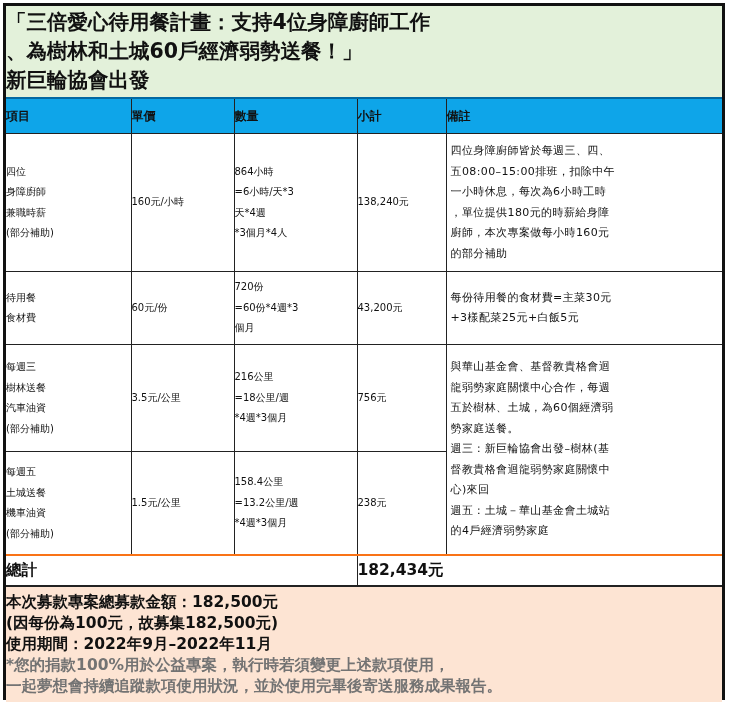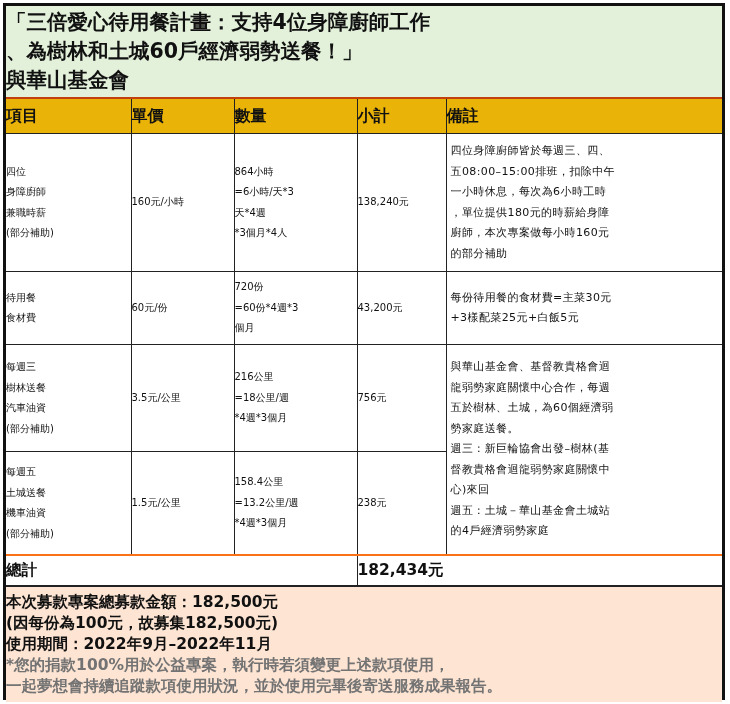--- a/index.html
+++ b/index.html
@@ -4,21 +4,21 @@
 <style>
   html, body { margin: 0; padding: 0; background: #ffffff; }
   body { width: 730px; height: 704px; position: relative; overflow: hidden;
          font-family: "DejaVu Sans", "Liberation Sans", sans-serif; color: #111; }
   .sheet { position: absolute; left: 3px; top: 3px; width: 722px; height: 697px;
            border: 3px solid #111; box-sizing: border-box; background: #fff; }
   table { border-collapse: collapse; width: 100%; table-layout: fixed; }
   td, th { border: 1px solid #222; padding: 0; text-align: left; vertical-align: middle; }
   .title-cell { background: #e3f1da; height: 91px; font-weight: bold; font-size: 20.5px; line-height: 29px; border-top: none; border-left: none; border-right: none; }
   .title-cell div { white-space: nowrap; }
-  .hdr th { background: #eab308; height: 34px; font-size: 16px; font-weight: bold; border-top: 2px solid #c2410c; }
+  .hdr th { background: #0ea5e9; height: 34px; font-size: 12px; font-weight: bold; border-top: 2px solid #0369a1; }
   .body td { font-size: 10px; line-height: 20.5px; }
   .body td.note { text-align: left; padding: 0 2px 0 4px; font-size: 11px; line-height: 20.5px; letter-spacing: 0.4px; }
   .r1 td { height: 137px; }
   .r2 td { height: 72px; }
   .r3 td { height: 106px; }
   .r4 td { height: 102px; }
   .total td { height: 29px; font-size: 15.5px; font-weight: bold; border-top: 2px solid #f97316; }
   .footer td { background: #fde4d3; height: 115px; font-size: 15.5px; font-weight: bold; line-height: 21px; border-top: 2px solid #222; border-bottom: none; border-left: none; border-right: none; }
   .footer .red { color: #737373; }
   .line { display: block; white-space: nowrap; }
@@ -35,21 +35,21 @@
       <col style="width:103px">
       <col style="width:123px">
       <col style="width:89px">
       <col style="width:276px">
     </colgroup>
     <tbody>
         <tr>
       <td colspan="5" class="title-cell">
         <div>「三倍愛心待用餐計畫：支持4位身障廚師工作</div>
         <div>、為樹林和土城60戶經濟弱勢送餐！」</div>
-        <div>與華山基金會</div>
+        <div>新巨輪協會出發</div>
       </td>
     </tr>
     <tr class="hdr">
       <th>項目</th>
       <th>單價</th>
       <th>數量</th>
       <th>小計</th>
       <th>備註</th>
     </tr>
 

